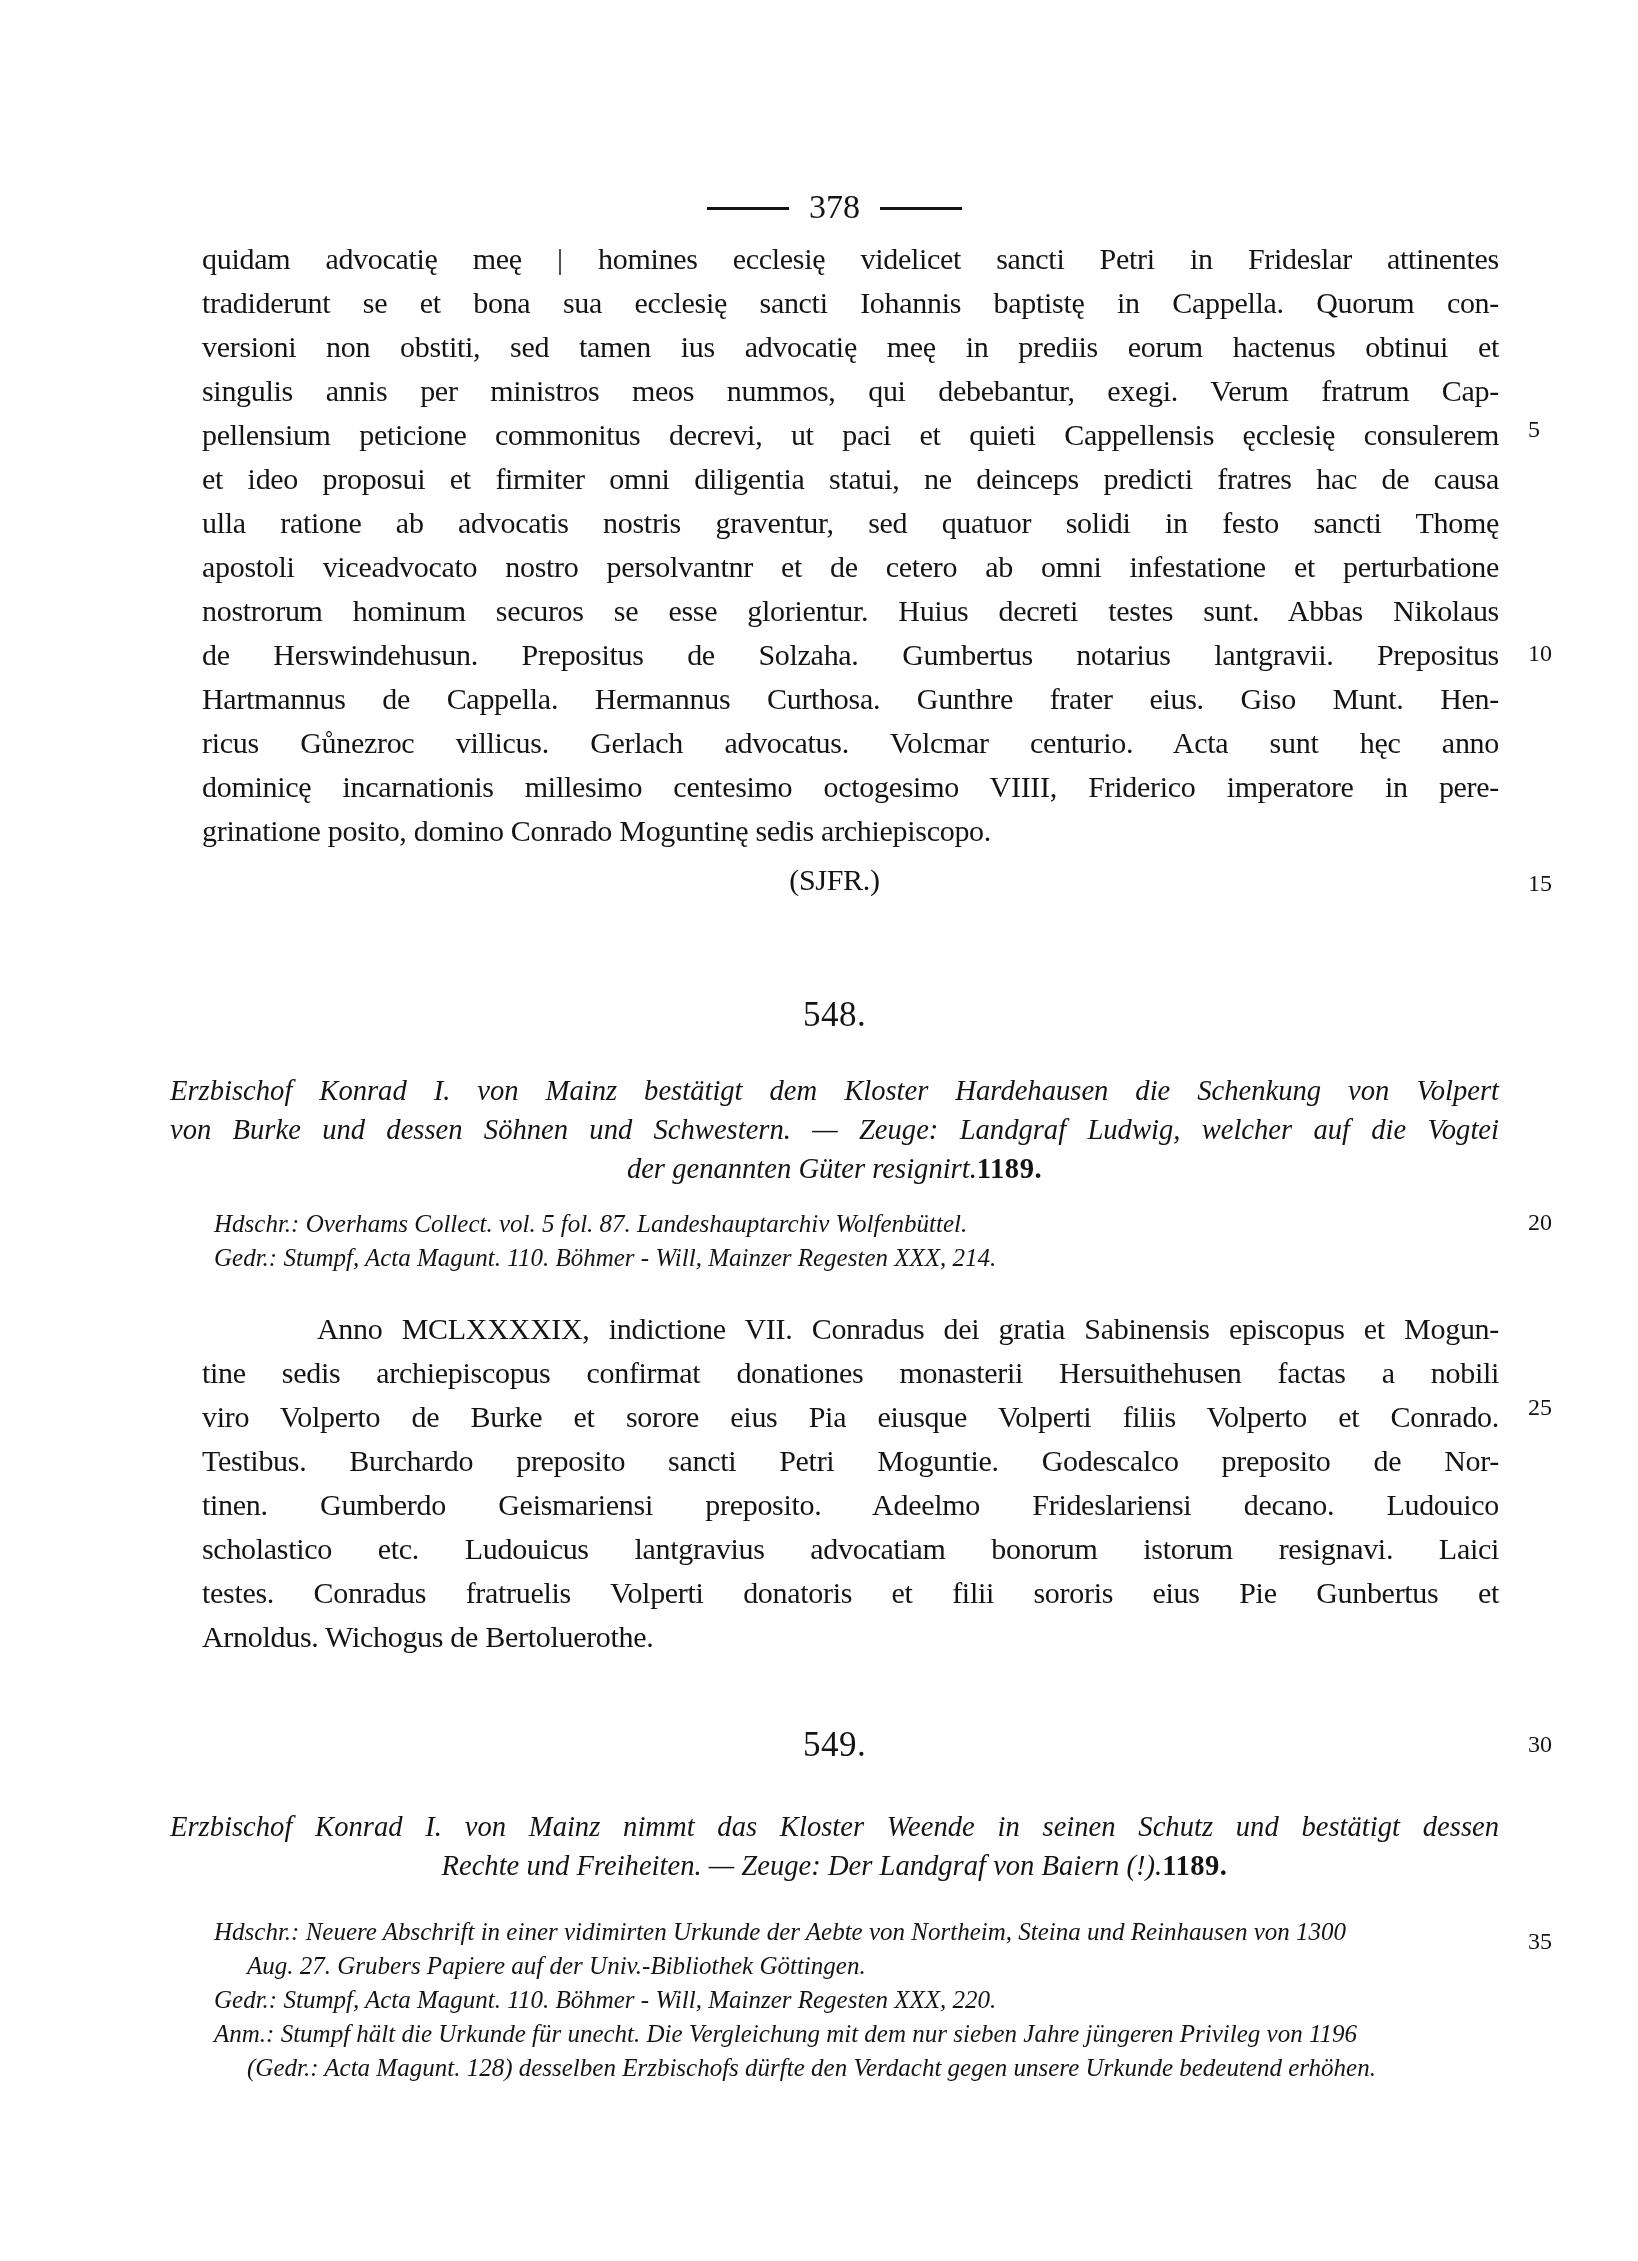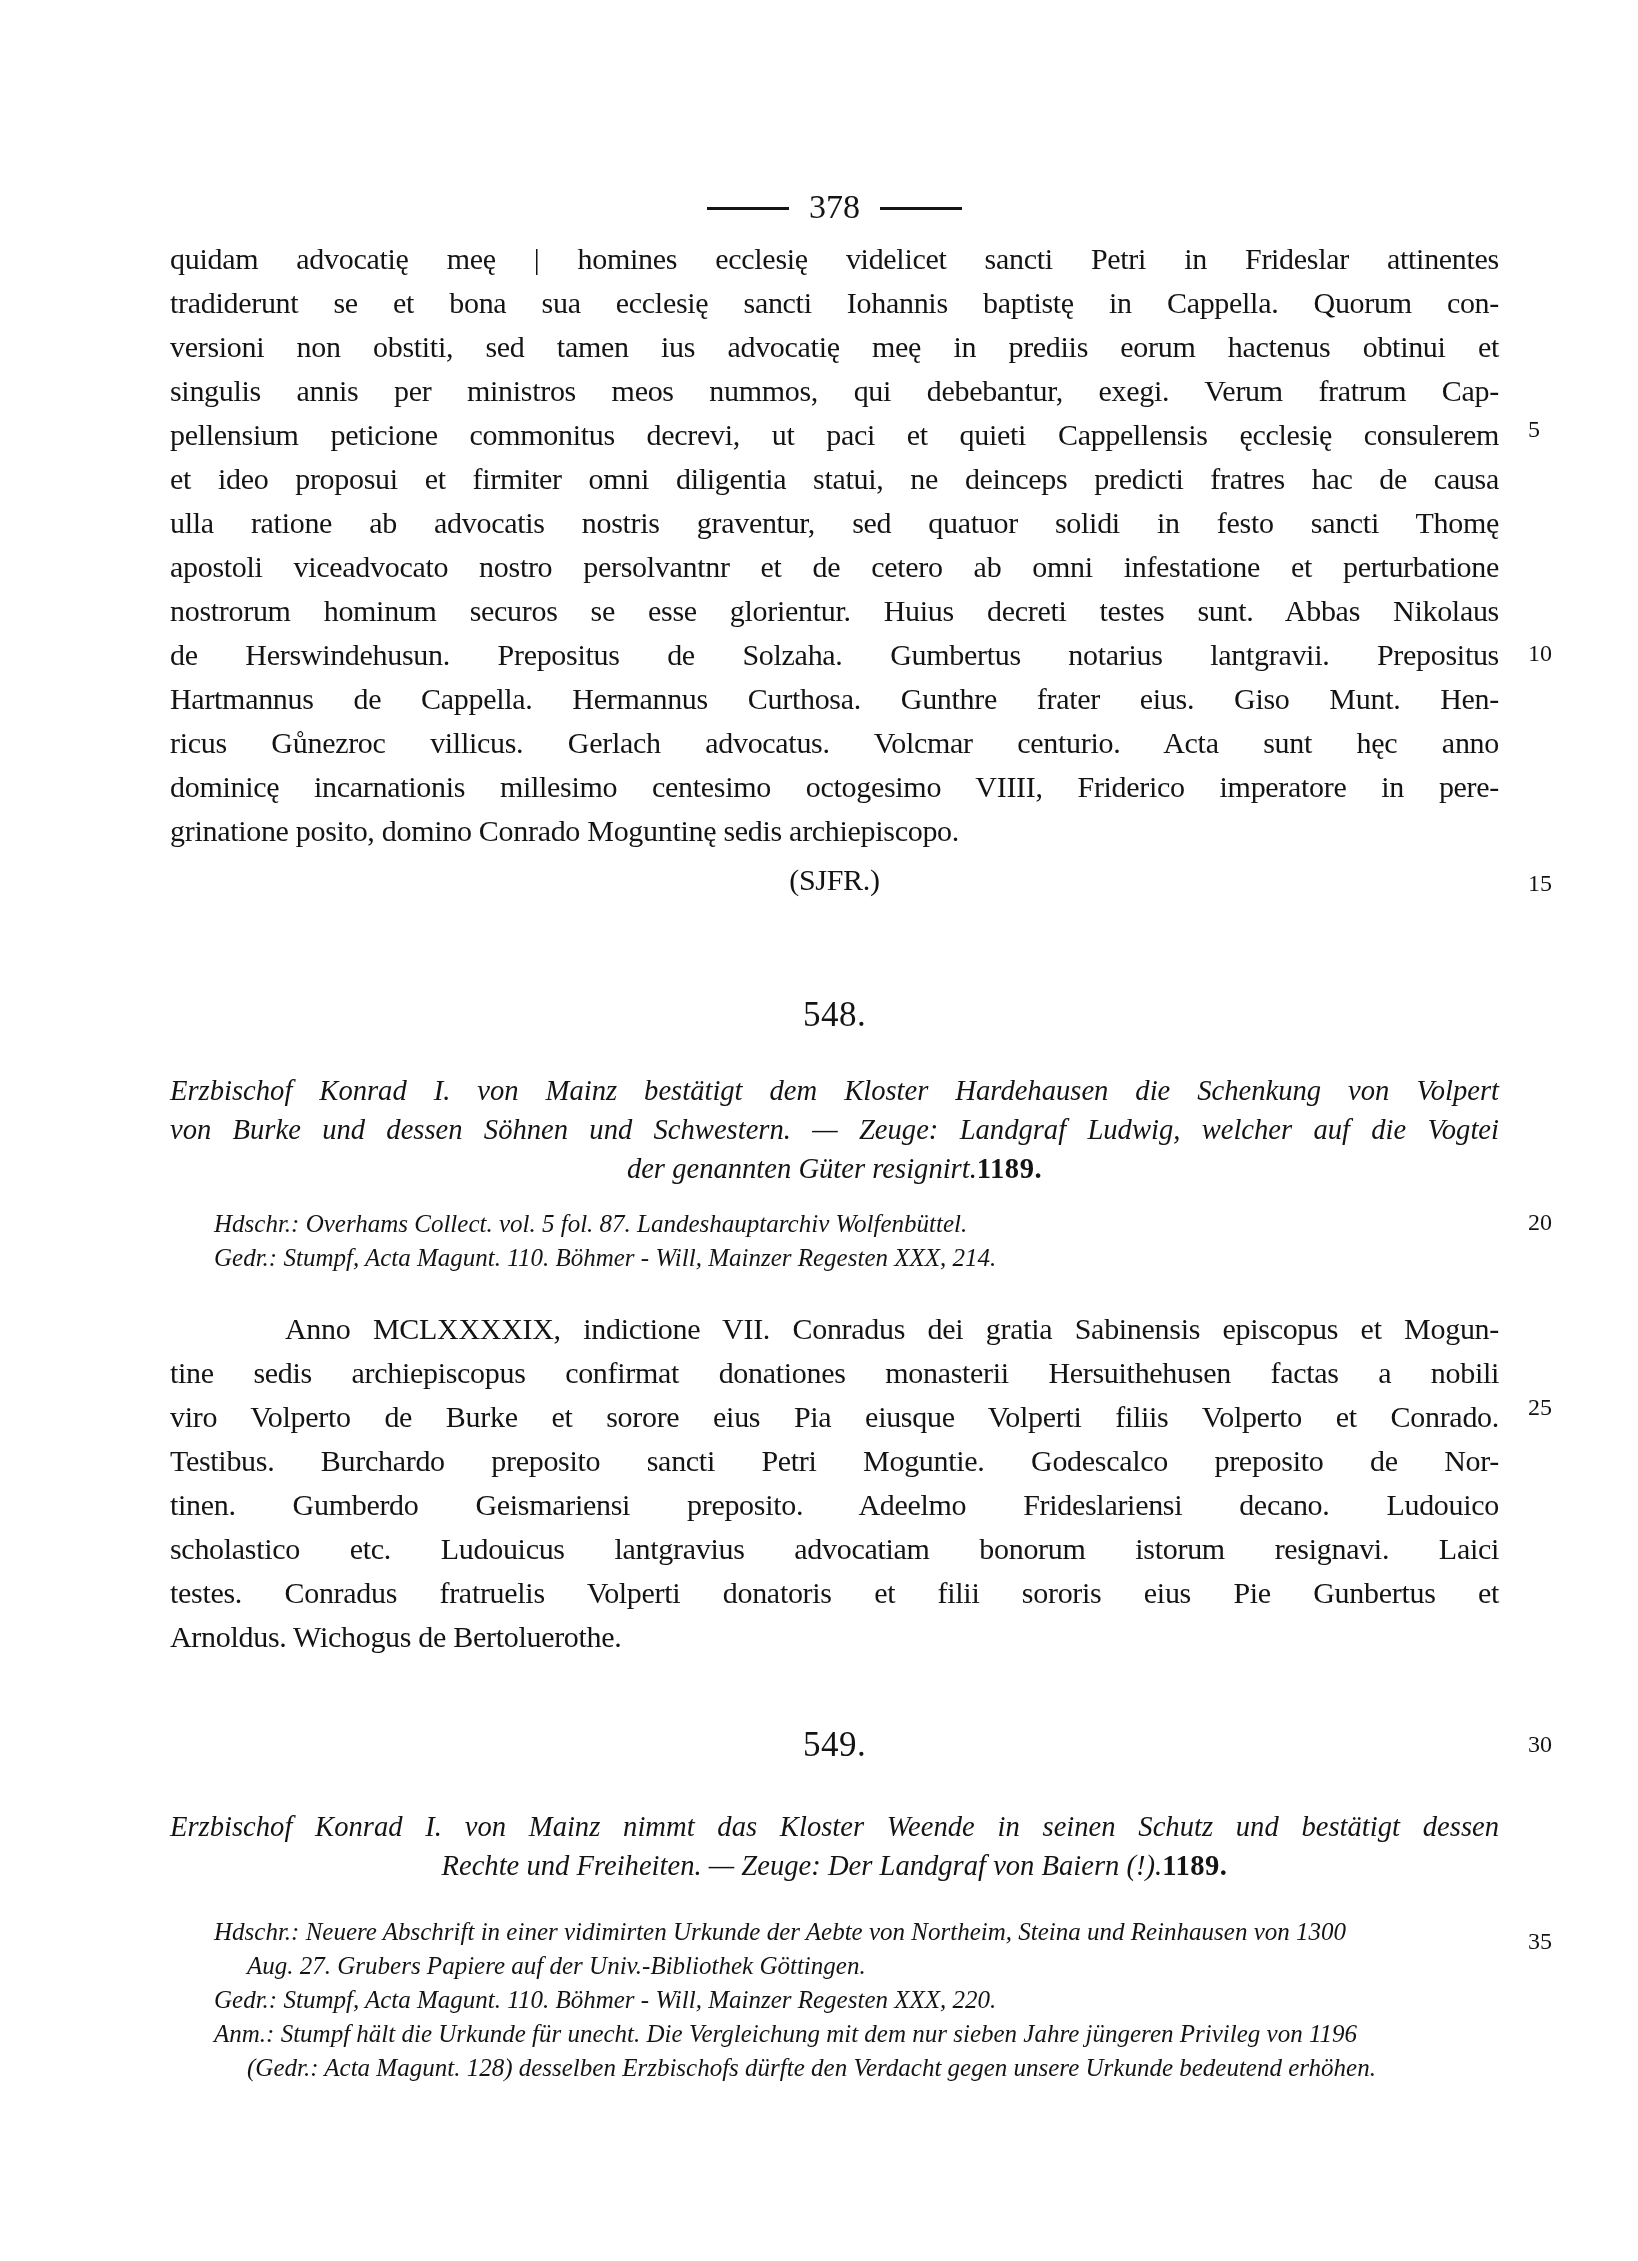--- a/index.html
+++ b/index.html
@@ -10,21 +10,21 @@
     overflow:hidden;
   }
   .col{position:absolute;left:170px;width:1329px;}
 
   
   #pagehead{top:188px;display:flex;align-items:center;justify-content:center;gap:20px;font-size:34px;}
   .hrule{display:inline-block;width:82px;height:2.7px;background:#141414;margin-top:3.3px;}
 
   
   .latin{font-size:30px;letter-spacing:-0.3px;}
-  .latin .line{line-height:44px;text-align:justify;text-align-last:justify;}
+  .latin .line{line-height:44px;text-align:justify;text-align-last:justify;margin-left:32px;}
   .latin .line.last{text-align-last:left;}
   #para547{top:237px;}
   #para548{top:1307px;}
   #para548 .line:first-child{text-indent:115px;}
 
   
   #sig547{top:863px;text-align:center;font-size:30px;letter-spacing:-0.3px;}
 
   
   .heading{text-align:center;font-size:35px;letter-spacing:0.5px;}

